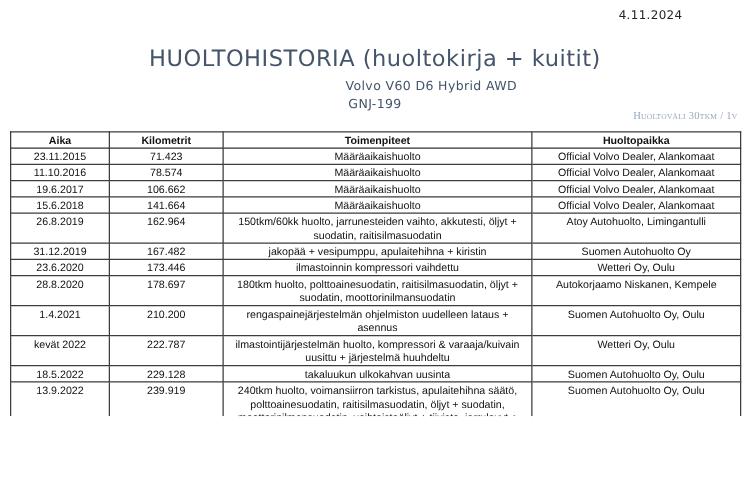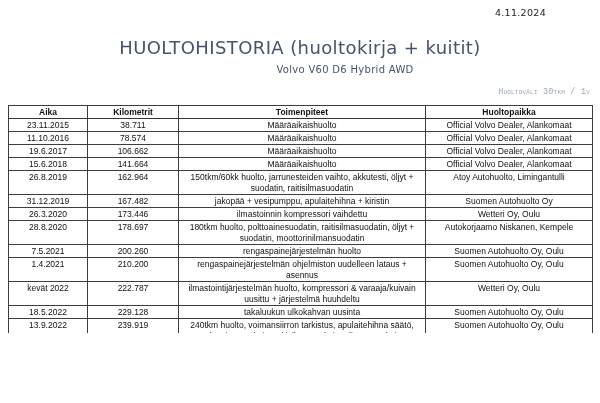--- a/index.html
+++ b/index.html
@@ -57,21 +57,21 @@
     text-align: center;
     font-family: "DejaVu Sans", sans-serif;
     font-size: 10px;
     letter-spacing: 0.3px;
     color: #44546a;
   }
   .interval-note {
     position: absolute;
     top: 87px;
     right: 10px;
-    font-family: Liberation Mono, monospace;
+    font-family: Liberation Serif, serif;
     font-variant: small-caps;
     font-size: 8.5px;
     letter-spacing: 0.2px;
     color: #9aa7bc;
   }
   table.service-table {
     position: absolute;
     top: 105px;
     left: 8px;
     width: 584px;
@@ -105,20 +105,21 @@
 <body>
 
 <div class="page">
 
   <div class="doc-date">4.11.2024</div>
 
   <div class="doc-title">HUOLTOHISTORIA (huoltokirja + kuitit)</div>
 
   <div class="doc-subtitle">Volvo V60 D6 Hybrid AWD</div>
 
+  <div class="doc-plate">GNJ-199</div>
 
   <div class="interval-note">Huoltoväli 30tkm / 1v</div>
 
   <table class="service-table">
     <colgroup>
       <col class="c-aika">
       <col class="c-kilometrit">
       <col class="c-toimenpiteet">
       <col class="c-huoltopaikka">
     </colgroup>
@@ -126,21 +127,21 @@
       <tr>
         <th>Aika</th>
         <th>Kilometrit</th>
         <th>Toimenpiteet</th>
         <th>Huoltopaikka</th>
       </tr>
     </thead>
     <tbody>
         <tr>
           <td>23.11.2015</td>
-          <td>38.711</td>
+          <td>71.423</td>
           <td>Määräaikaishuolto</td>
           <td>Official Volvo Dealer, Alankomaat</td>
         </tr>
         <tr>
           <td>11.10.2016</td>
           <td>78.574</td>
           <td>Määräaikaishuolto</td>
           <td>Official Volvo Dealer, Alankomaat</td>
         </tr>
         <tr>
@@ -161,38 +162,32 @@
           <td>150tkm/60kk huolto, jarrunesteiden vaihto, akkutesti, öljyt + suodatin, raitisilmasuodatin</td>
           <td>Atoy Autohuolto, Limingantulli</td>
         </tr>
         <tr>
           <td>31.12.2019</td>
           <td>167.482</td>
           <td>jakopää + vesipumppu, apulaitehihna + kiristin</td>
           <td>Suomen Autohuolto Oy</td>
         </tr>
         <tr>
-          <td>26.3.2020</td>
+          <td>23.6.2020</td>
           <td>173.446</td>
           <td>ilmastoinnin kompressori vaihdettu</td>
           <td>Wetteri Oy, Oulu</td>
         </tr>
         <tr>
           <td>28.8.2020</td>
           <td>178.697</td>
           <td>180tkm huolto, polttoainesuodatin, raitisilmasuodatin, öljyt + suodatin, moottorinilmansuodatin</td>
           <td>Autokorjaamo Niskanen, Kempele</td>
         </tr>
         <tr>
-          <td>7.5.2021</td>
-          <td>200.260</td>
-          <td>rengaspainejärjestelmän huolto</td>
-          <td>Suomen Autohuolto Oy, Oulu</td>
-        </tr>
-        <tr>
           <td>1.4.2021</td>
           <td>210.200</td>
           <td>rengaspainejärjestelmän ohjelmiston uudelleen lataus + asennus</td>
           <td>Suomen Autohuolto Oy, Oulu</td>
         </tr>
         <tr>
           <td>kevät 2022</td>
           <td>222.787</td>
           <td>ilmastointijärjestelmän huolto, kompressori &amp; varaaja/kuivain uusittu + järjestelmä huuhdeltu</td>
           <td>Wetteri Oy, Oulu</td>

